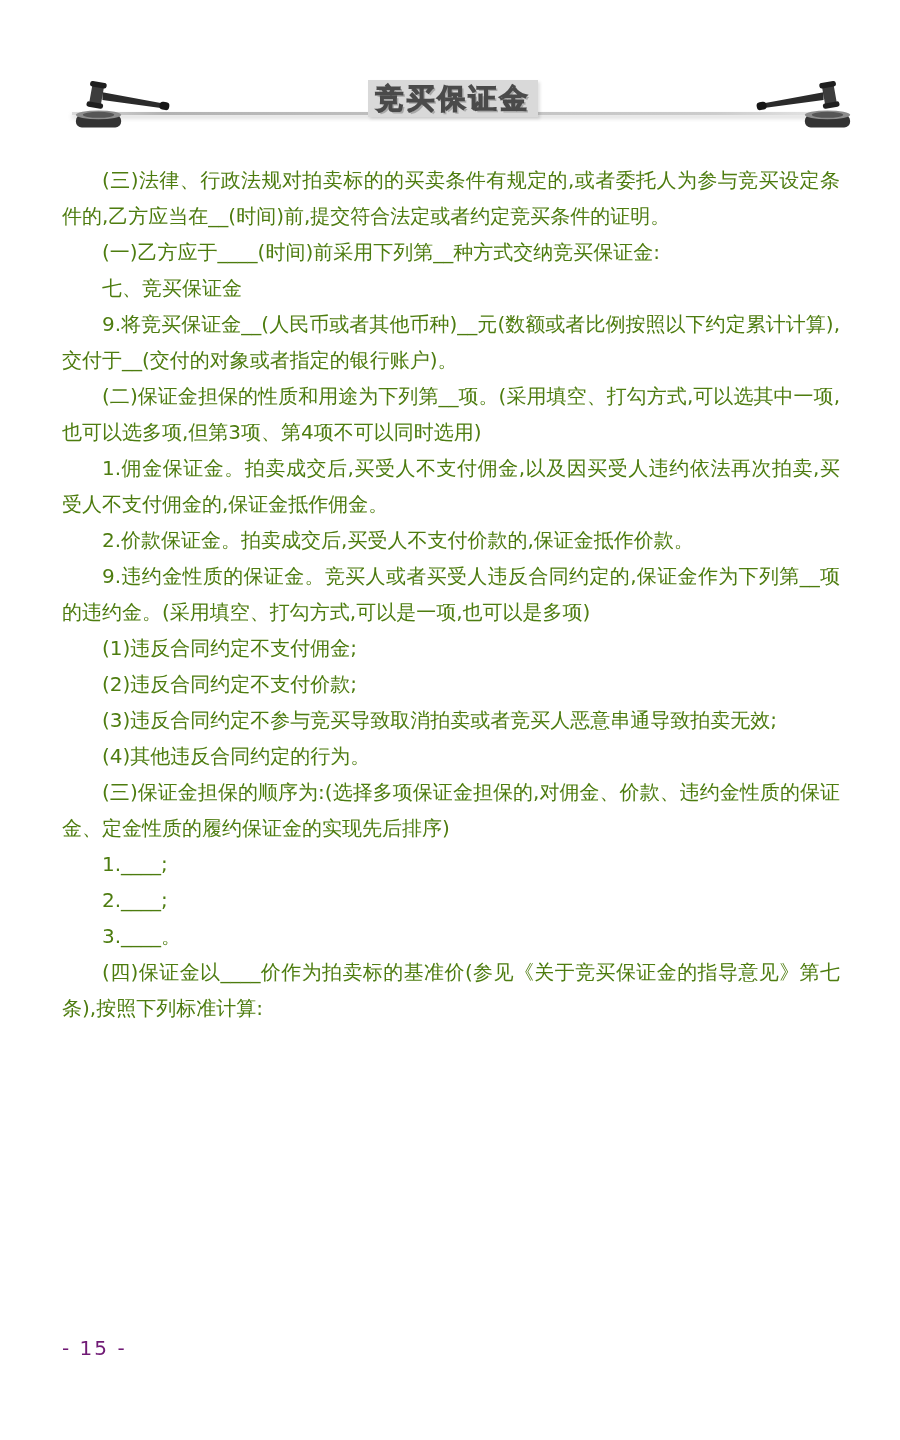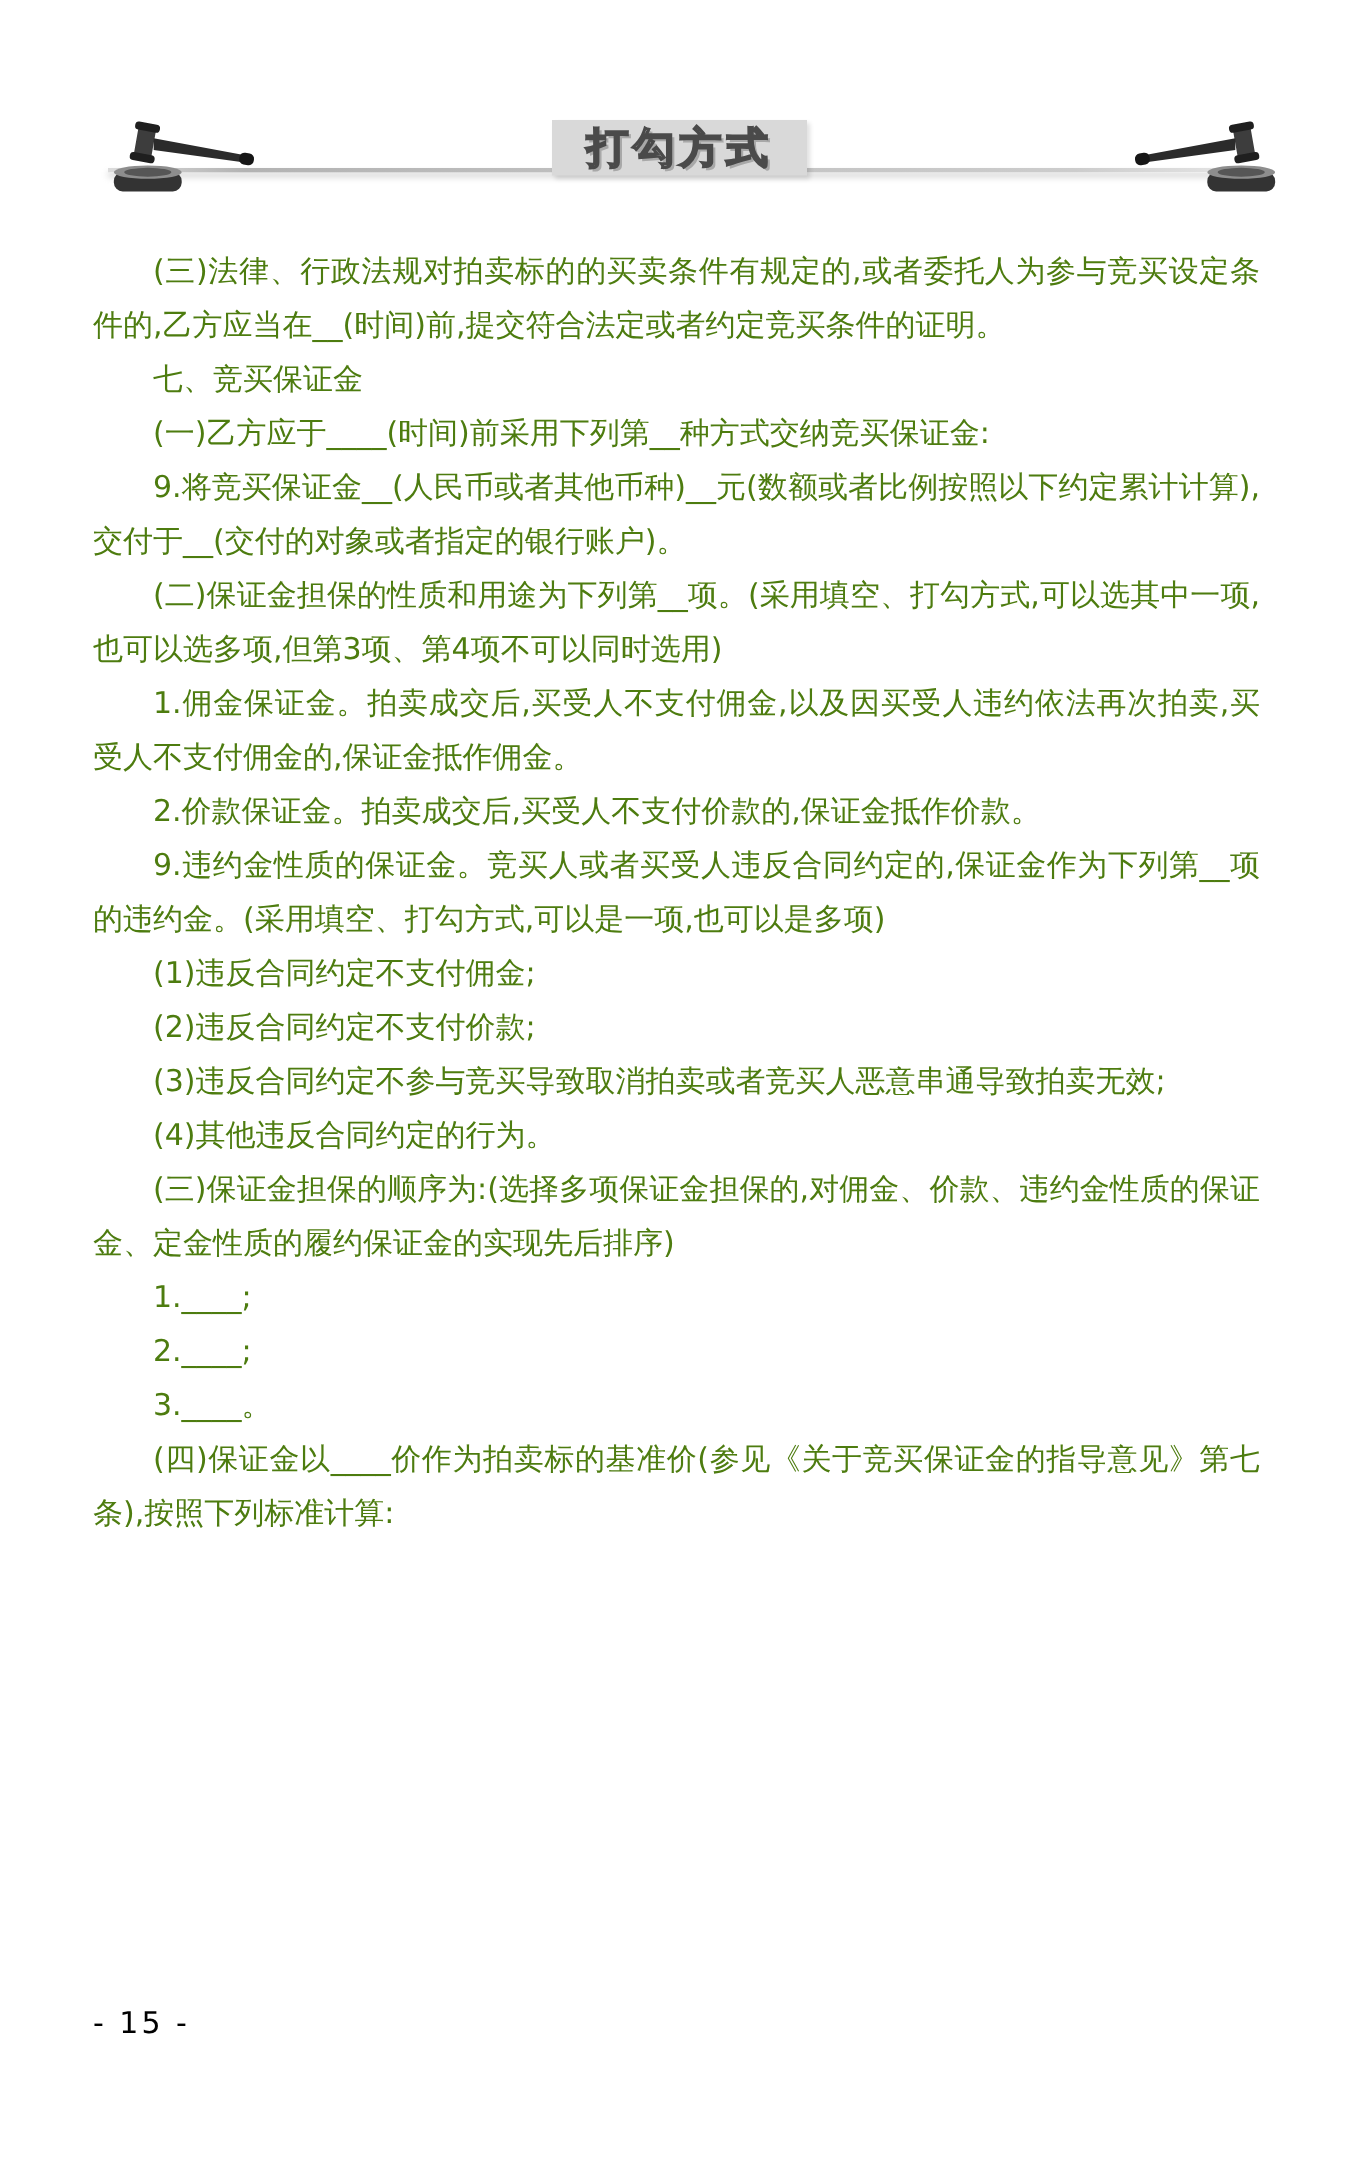--- a/index.html
+++ b/index.html
@@ -32,21 +32,21 @@
   .gavel-right { right:44px; transform:scaleX(-1); }
   
   .content {
     position:absolute; left:62px; top:162px; width:778px;
     font-size:20px; line-height:36px; color:#4d7c0f;
     text-align:justify; word-break:break-all;
   }
   .content p { margin:0; text-indent:2em; }
   .page-number {
     position:absolute; left:62px; top:1336px;
-    font-size:20px; color:#000000; letter-spacing:2px;
+    font-size:20px; color:#701a75; letter-spacing:2px;
   }
 </style>
 </head>
 <body>
 
 <div class="page">
 
   <div class="hdr-rule"></div>
 
   <div class="gavel gavel-left">
@@ -58,42 +58,42 @@
         <rect x="21" y="7" width="12" height="22" rx="2" fill="#3d3d3d"></rect>
         <rect x="18.5" y="4.5" width="17" height="5.5" rx="2.5" fill="#1f1f1f"></rect>
         <rect x="18.5" y="25.5" width="17" height="5.5" rx="2.5" fill="#1f1f1f"></rect>
       </g>
       <polygon points="33,15 95,26.5 96,31.5 33,23" fill="#2b2b2b"></polygon>
       <rect x="91" y="25" width="10" height="8" rx="3.5" transform="rotate(10 96 29)" fill="#161616"></rect>
     </svg>
   </div>
 
   <div class="title-box">
-    <span>打勾方式</span>
+    <span>竞买保证金</span>
   </div>
 
   <div class="gavel gavel-right">
     <svg viewBox="0 0 120 54" width="118" height="54" aria-hidden="true">
       <rect x="6" y="38" width="46" height="13" rx="6" fill="#333333"></rect>
       <ellipse cx="29" cy="38" rx="23" ry="4.5" fill="#8d8d8d"></ellipse>
       <ellipse cx="29" cy="38" rx="16" ry="3" fill="#565656"></ellipse>
       <g transform="rotate(10 27 18)">
         <rect x="21" y="7" width="12" height="22" rx="2" fill="#3d3d3d"></rect>
         <rect x="18.5" y="4.5" width="17" height="5.5" rx="2.5" fill="#1f1f1f"></rect>
         <rect x="18.5" y="25.5" width="17" height="5.5" rx="2.5" fill="#1f1f1f"></rect>
       </g>
       <polygon points="33,15 95,26.5 96,31.5 33,23" fill="#2b2b2b"></polygon>
       <rect x="91" y="25" width="10" height="8" rx="3.5" transform="rotate(10 96 29)" fill="#161616"></rect>
     </svg>
   </div>
 
   <div class="content">
     <p>(三)法律、行政法规对拍卖标的的买卖条件有规定的,或者委托人为参与竞买设定条件的,乙方应当在__(时间)前,提交符合法定或者约定竞买条件的证明。</p>
+    <p>(一)乙方应于____(时间)前采用下列第__种方式交纳竞买保证金:</p>
     <p>七、竞买保证金</p>
-    <p>(一)乙方应于____(时间)前采用下列第__种方式交纳竞买保证金:</p>
     <p>9.将竞买保证金__(人民币或者其他币种)__元(数额或者比例按照以下约定累计计算),交付于__(交付的对象或者指定的银行账户)。</p>
     <p>(二)保证金担保的性质和用途为下列第__项。(采用填空、打勾方式,可以选其中一项,也可以选多项,但第3项、第4项不可以同时选用)</p>
     <p>1.佣金保证金。拍卖成交后,买受人不支付佣金,以及因买受人违约依法再次拍卖,买受人不支付佣金的,保证金抵作佣金。</p>
     <p>2.价款保证金。拍卖成交后,买受人不支付价款的,保证金抵作价款。</p>
     <p>9.违约金性质的保证金。竞买人或者买受人违反合同约定的,保证金作为下列第__项的违约金。(采用填空、打勾方式,可以是一项,也可以是多项)</p>
     <p>(1)违反合同约定不支付佣金;</p>
     <p>(2)违反合同约定不支付价款;</p>
     <p>(3)违反合同约定不参与竞买导致取消拍卖或者竞买人恶意串通导致拍卖无效;</p>
     <p>(4)其他违反合同约定的行为。</p>
     <p>(三)保证金担保的顺序为:(选择多项保证金担保的,对佣金、价款、违约金性质的保证金、定金性质的履约保证金的实现先后排序)</p>

